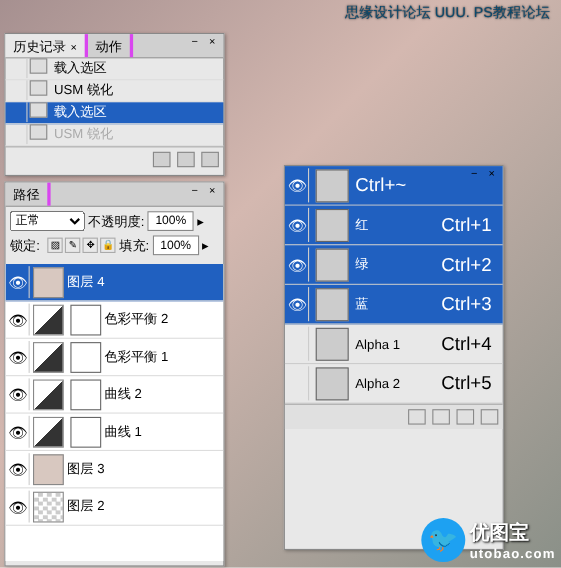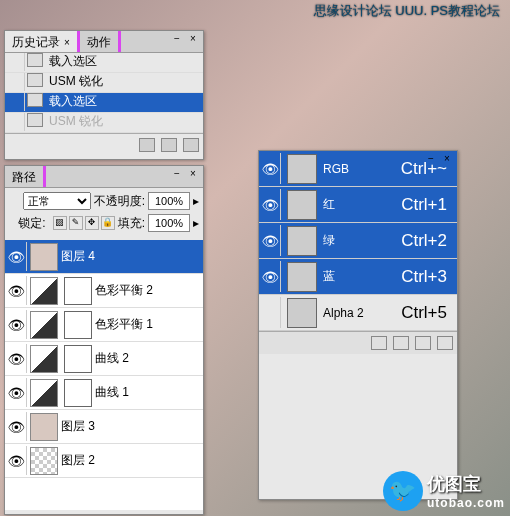--- a/index.html
+++ b/index.html
@@ -18,21 +18,21 @@
 .history-item.selected { background: #2060c0; color: #fff; }
 .history-col { width: 16px; height: 18px; border-right: 1px solid #ccc; margin-right: 2px; }
 .history-icon { width: 16px; height: 14px; background: #ddd; border: 1px solid #888; margin-right: 6px; display: flex; align-items: center; justify-content: center; font-size: 8px; }
 .history-item.disabled { color: #aaa; }
 .history-footer { display: flex; justify-content: flex-end; padding: 4px; gap: 6px; border-top: 1px solid #aaa; }
 .history-footer span { width: 16px; height: 14px; background: #d0d0d0; border: 1px solid #888; cursor: pointer; }
 
 
 #layers-panel { left: 4px; top: 165px; width: 200px; height: 350px; }
 .layer-options { padding: 4px; font-size: 12px; }
-.layer-row { display: flex; align-items: center; margin-bottom: 4px; gap: 3px; justify-content: flex-end; }
+.layer-row { display: flex; align-items: center; margin-bottom: 4px; gap: 3px; }
 .layer-row select, .layer-row input { font-size: 11px; height: 18px; }
 .layer-row select { width: 68px; }
 .opacity-input { width: 42px; border: 1px solid #888; text-align: center; }
 .lock-icons { display: flex; gap: 2px; margin-left: 4px; }
 .lock-icons span { width: 14px; height: 14px; border: 1px solid #aaa; font-size: 9px; text-align: center; }
 .layers-list { background: #fff; overflow-y: auto; height: 270px; }
 .layer-item { display: flex; align-items: center; height: 34px; border-bottom: 1px solid #ddd; padding: 2px; }
 .layer-item.selected { background: #2060c0; color: #fff; }
 .eye-col { width: 20px; text-align: center; border-right: 1px solid #ccc; height: 100%; display: flex; align-items: center; justify-content: center; }
 .eye-icon { font-size: 14px; }
@@ -189,21 +189,20 @@
   <div class="panel-controls">
     <span>−</span>
     <span>×</span>
   </div>
   <div id="channels-list">
       <div class="channel-item selected">
         <div class="eye-col">
           <span class="eye-icon">👁</span>
         </div>
         <div class="chan-thumb"></div>
-        <span class="chan-name">RGB</span>
         <span class="chan-key">Ctrl+~</span>
       </div>
       <div class="channel-item selected">
         <div class="eye-col">
           <span class="eye-icon">👁</span>
         </div>
         <div class="chan-thumb"></div>
         <span class="chan-name">红</span>
         <span class="chan-key">Ctrl+1</span>
       </div>
@@ -215,20 +214,26 @@
         <span class="chan-name">绿</span>
         <span class="chan-key">Ctrl+2</span>
       </div>
       <div class="channel-item selected">
         <div class="eye-col">
           <span class="eye-icon">👁</span>
         </div>
         <div class="chan-thumb"></div>
         <span class="chan-name">蓝</span>
         <span class="chan-key">Ctrl+3</span>
+      </div>
+      <div class="channel-item">
+        <div class="eye-col"></div>
+        <div class="chan-thumb"></div>
+        <span class="chan-name">Alpha 1</span>
+        <span class="chan-key">Ctrl+4</span>
       </div>
       <div class="channel-item">
         <div class="eye-col"></div>
         <div class="chan-thumb"></div>
         <span class="chan-name">Alpha 2</span>
         <span class="chan-key">Ctrl+5</span>
       </div>
     </div>
   <div class="channel-footer">
     <span></span>

